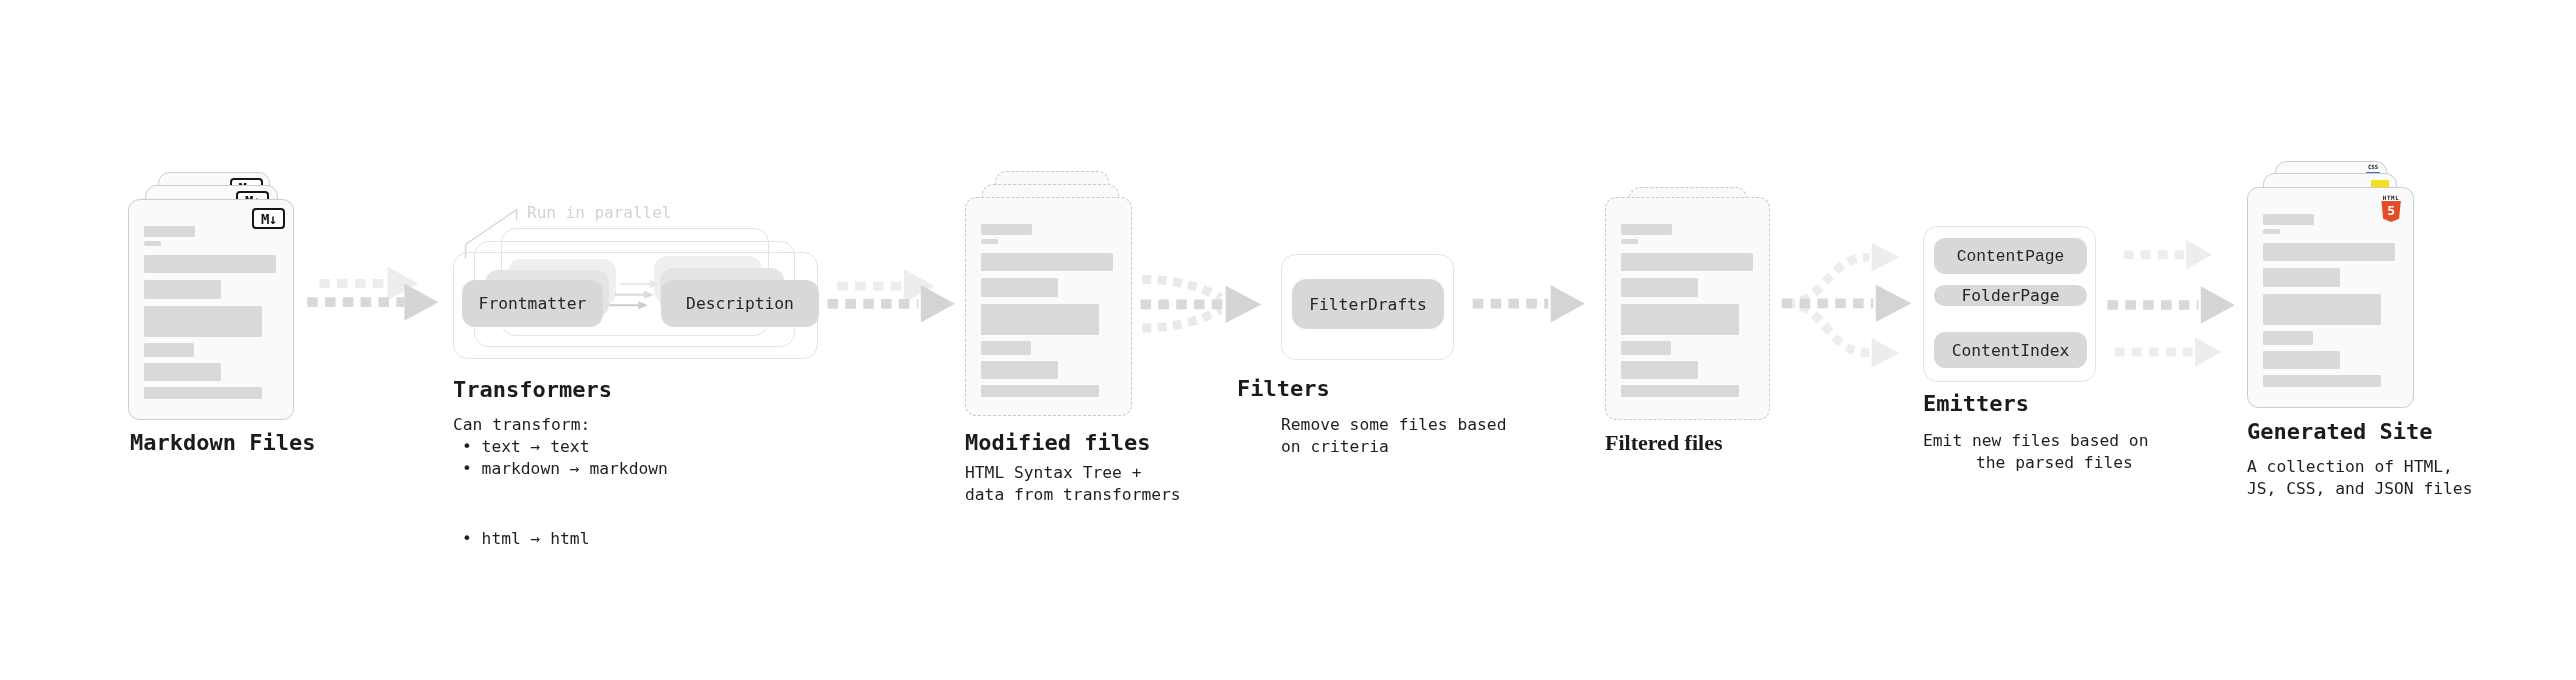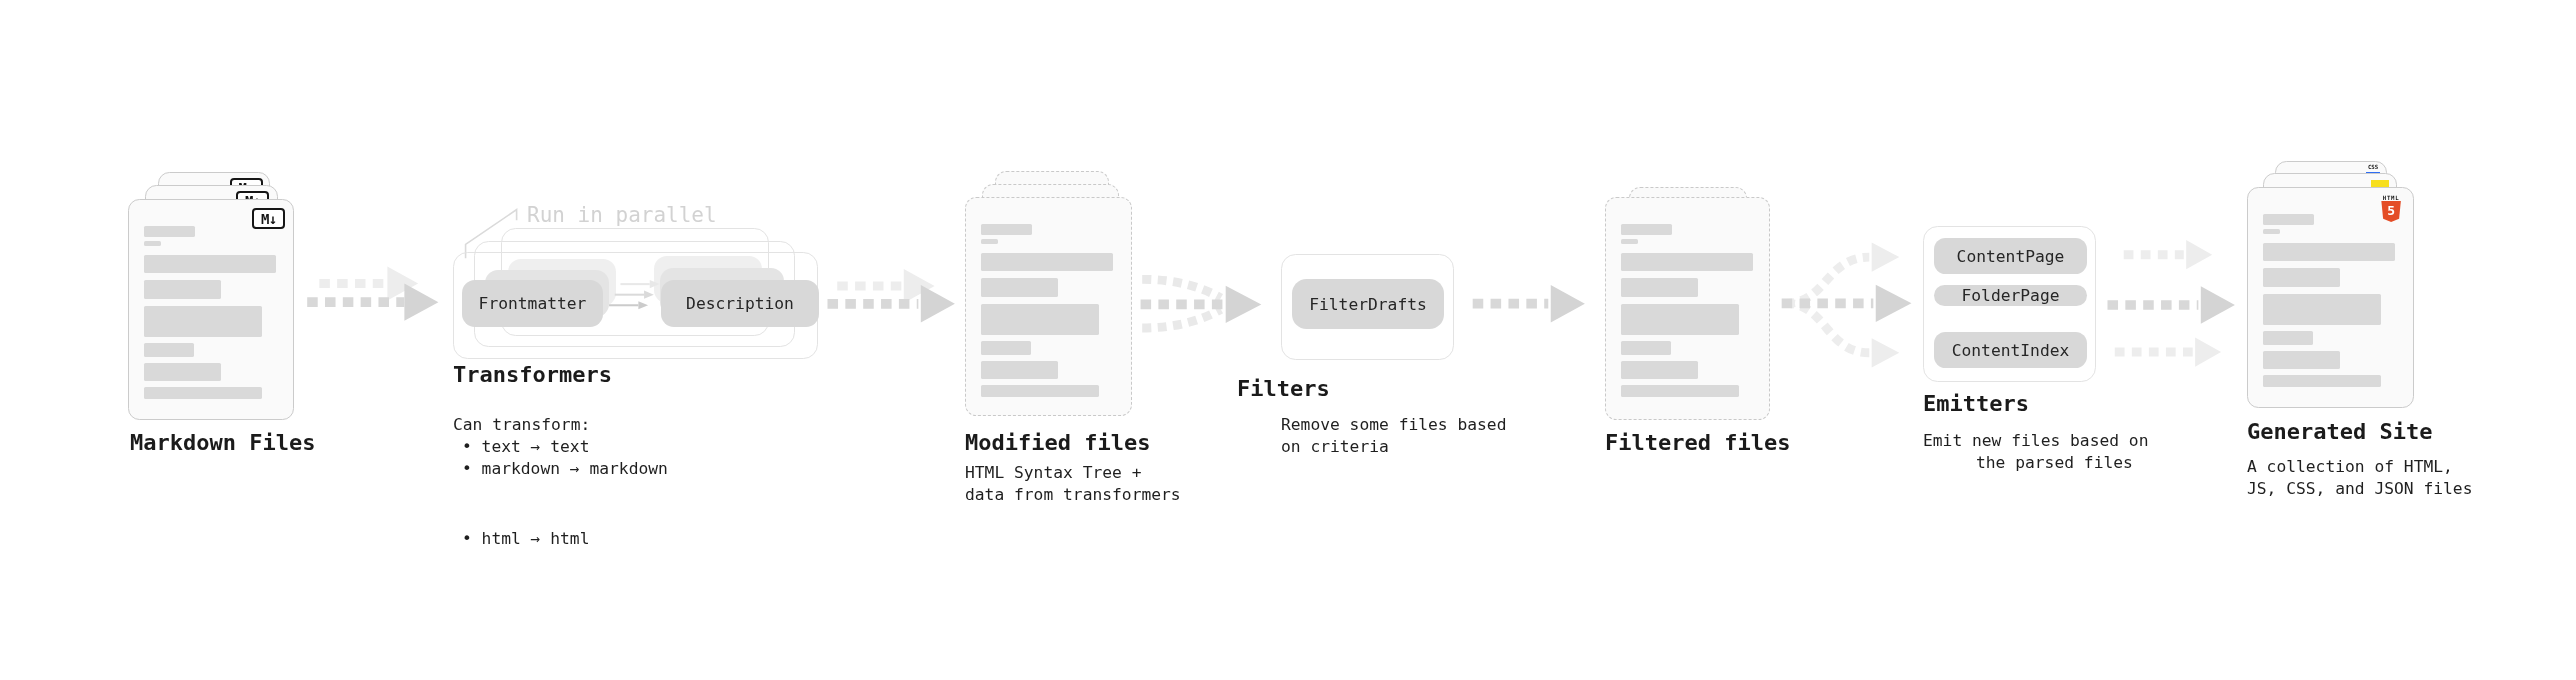--- a/index.html
+++ b/index.html
@@ -2,21 +2,21 @@
 <html style="font-size:13px"><head>
 <meta charset="utf-8">
 <style>
   html,body{margin:0;padding:0;background:#ffffff;}
   #canvas{
     position:relative;width:2576px;height:681px;background:#ffffff;overflow:hidden;
     font-family:"DejaVu Sans Mono","Liberation Mono",monospace;
   }
   .t-title{position:absolute;font-size:22px;font-weight:600;color:#1b1b1b;white-space:nowrap;}
   .t-desc{position:absolute;font-size:16.3px;line-height:22px;font-weight:400;color:#1f1f1f;white-space:nowrap;}
-  .t-note{position:absolute;font-size:21px;font-weight:500;color:#d2d2d2;white-space:nowrap;text-align:center;}
+  .t-note{position:absolute;font-size:16px;font-weight:500;color:#d2d2d2;white-space:nowrap;text-align:center;}
   .doc{position:absolute;background:#fafafa;border:1.6px solid #cbcbcb;border-radius:11.4px;box-sizing:border-box;}
   .doc.dashed{border:1.6px dashed #c9c9c9;}
   .bar{position:absolute;left:15.4px;background:#d9d9d9;border-radius:1.6px;}
   .md-badge{
     position:absolute;width:32.5px;height:21px;background:#ffffff;border:2.4px solid #161616;border-radius:4.1px;
     color:#161616;font-weight:700;font-size:14px;line-height:1;display:flex;align-items:center;justify-content:center;
     box-sizing:border-box;letter-spacing:-0.8px;
   }
   .frame{position:absolute;border:1.6px solid #e3e3e3;border-radius:14.6px;background:transparent;box-sizing:border-box;}
   .frame.filled{background:#ffffff;}
@@ -90,21 +90,21 @@
 
     <svg class="arrow" style="left:605px;top:275px;" width="61" height="41" viewBox="745 338 75 50">
       <line x1="764" y1="349" x2="800" y2="349" stroke="#e8e8e8" stroke-width="2.5"></line>
       <path d="M800,344 L800,354 L812,349 Z" fill="#e8e8e8"></path>
       <line x1="757" y1="362" x2="793" y2="362" stroke="#dadada" stroke-width="2.5"></line>
       <path d="M793,357 L793,367 L805,362 Z" fill="#dadada"></path>
       <line x1="750" y1="375" x2="786" y2="375" stroke="#cbcbcb" stroke-width="2.5"></line>
       <path d="M786,370 L786,380 L798,375 Z" fill="#cbcbcb"></path>
     </svg>
 
-    <div class="t-title" style="left:453px;top:362px;">Transformers</div>
+    <div class="t-title" style="left:453px;top:377px;">Transformers</div>
     <div class="t-desc" style="left:453px;top:414px;">Can transform:</div>
     <div class="t-desc" style="left:462px;top:436px;">• text → text</div>
     <div class="t-desc" style="left:462px;top:458px;">• markdown → markdown</div>
     <div class="t-desc" style="left:462px;top:480px;margin-top:48px;">• html → html</div>
   </div>
 
   <svg class="arrow" style="left:821px;top:264px;" width="142" height="69" viewBox="1010 325 175 85">
     <line x1="1030" y1="352" x2="1112" y2="352" stroke="#ededed" stroke-width="11" stroke-dasharray="13 9"></line>
     <path d="M1112,331 L1112,373 L1150,352 Z" fill="#ededed"></path>
     <line x1="1018" y1="374" x2="1130" y2="374" stroke="#d8d8d8" stroke-width="12" stroke-dasharray="13 9"></line>
@@ -154,35 +154,35 @@
     <div class="doc dashed bars" style="left:1605px;top:197px;width:165px;height:223px;">
         <div class="bar" style="top: 26px; width: 51px; height: 10.6px;"></div>
         <div class="bar" style="top: 41px; width: 17px; height: 4.9px;"></div>
         <div class="bar" style="top: 55px; width: 132px; height: 18px;"></div>
         <div class="bar" style="top: 80px; width: 77px; height: 18.7px;"></div>
         <div class="bar" style="top: 106px; width: 118px; height: 31px;"></div>
         <div class="bar" style="top: 143px; width: 50px; height: 14px;"></div>
         <div class="bar" style="top: 163px; width: 77px; height: 18px;"></div>
         <div class="bar" style="top: 187px; width: 118px; height: 12.2px;"></div>
       </div>
-    <div class="t-title" style="left:1605px;top:430px;">Filtered files</div>
+    <div class="t-title" style="left:1605px;top:430px;font-family:Liberation Serif, serif;">Filtered files</div>
   </div>
 
   <svg class="arrow" style="left:1776px;top:236px;" width="146" height="142" viewBox="2185 290 180 175">
     <path d="M2197,373 C2247,373 2247,316 2300,316" fill="none" stroke="#ededed" stroke-width="11" stroke-dasharray="11 8"></path>
     <path d="M2303,298 L2303,334 L2337,316 Z" fill="#ededed"></path>
     <path d="M2197,373 C2247,373 2247,434 2300,434" fill="none" stroke="#ededed" stroke-width="11" stroke-dasharray="11 8"></path>
     <path d="M2303,416 L2303,452 L2337,434 Z" fill="#ededed"></path>
     <line x1="2192" y1="373" x2="2305" y2="373" stroke="#d8d8d8" stroke-width="12" stroke-dasharray="13 9"></line>
     <path d="M2308,350 L2308,396 L2352,373 Z" fill="#d4d4d4"></path>
   </svg>
 
   <div>
     <div class="frame filled" style="left:1923px;top:226px;width:173px;height:156px;"></div>
-    <div class="chip" style="left:1934px;top:238px;width:153px;height:36px;border-radius:11.4px;">ContentPage</div>
+    <div class="chip" style="left:1934px;top:238px;width:153px;height:36px;border-radius:11.4px;font-family:Liberation Mono, monospace;">ContentPage</div>
     <div class="chip" style="left:1934px;top:285px;width:153px;height:21px;border-radius:11.4px;">FolderPage</div>
     <div class="chip" style="left:1934px;top:332px;width:153px;height:36px;border-radius:11.4px;">ContentIndex</div>
     <div class="t-title" style="left:1923px;top:391px;">Emitters</div>
     <div class="t-desc" style="left:1923px;top:430px;">Emit new files based on</div>
     <div class="t-desc" style="left:1976px;top:452px;">the parsed files</div>
   </div>
 
   <svg class="arrow" style="left:2101px;top:236px;" width="142" height="138" viewBox="2585 290 175 170">
     <line x1="2613" y1="313" x2="2687" y2="313" stroke="#ededed" stroke-width="11" stroke-dasharray="12 9"></line>
     <path d="M2690,295 L2690,331 L2722,313 Z" fill="#ededed"></path>

